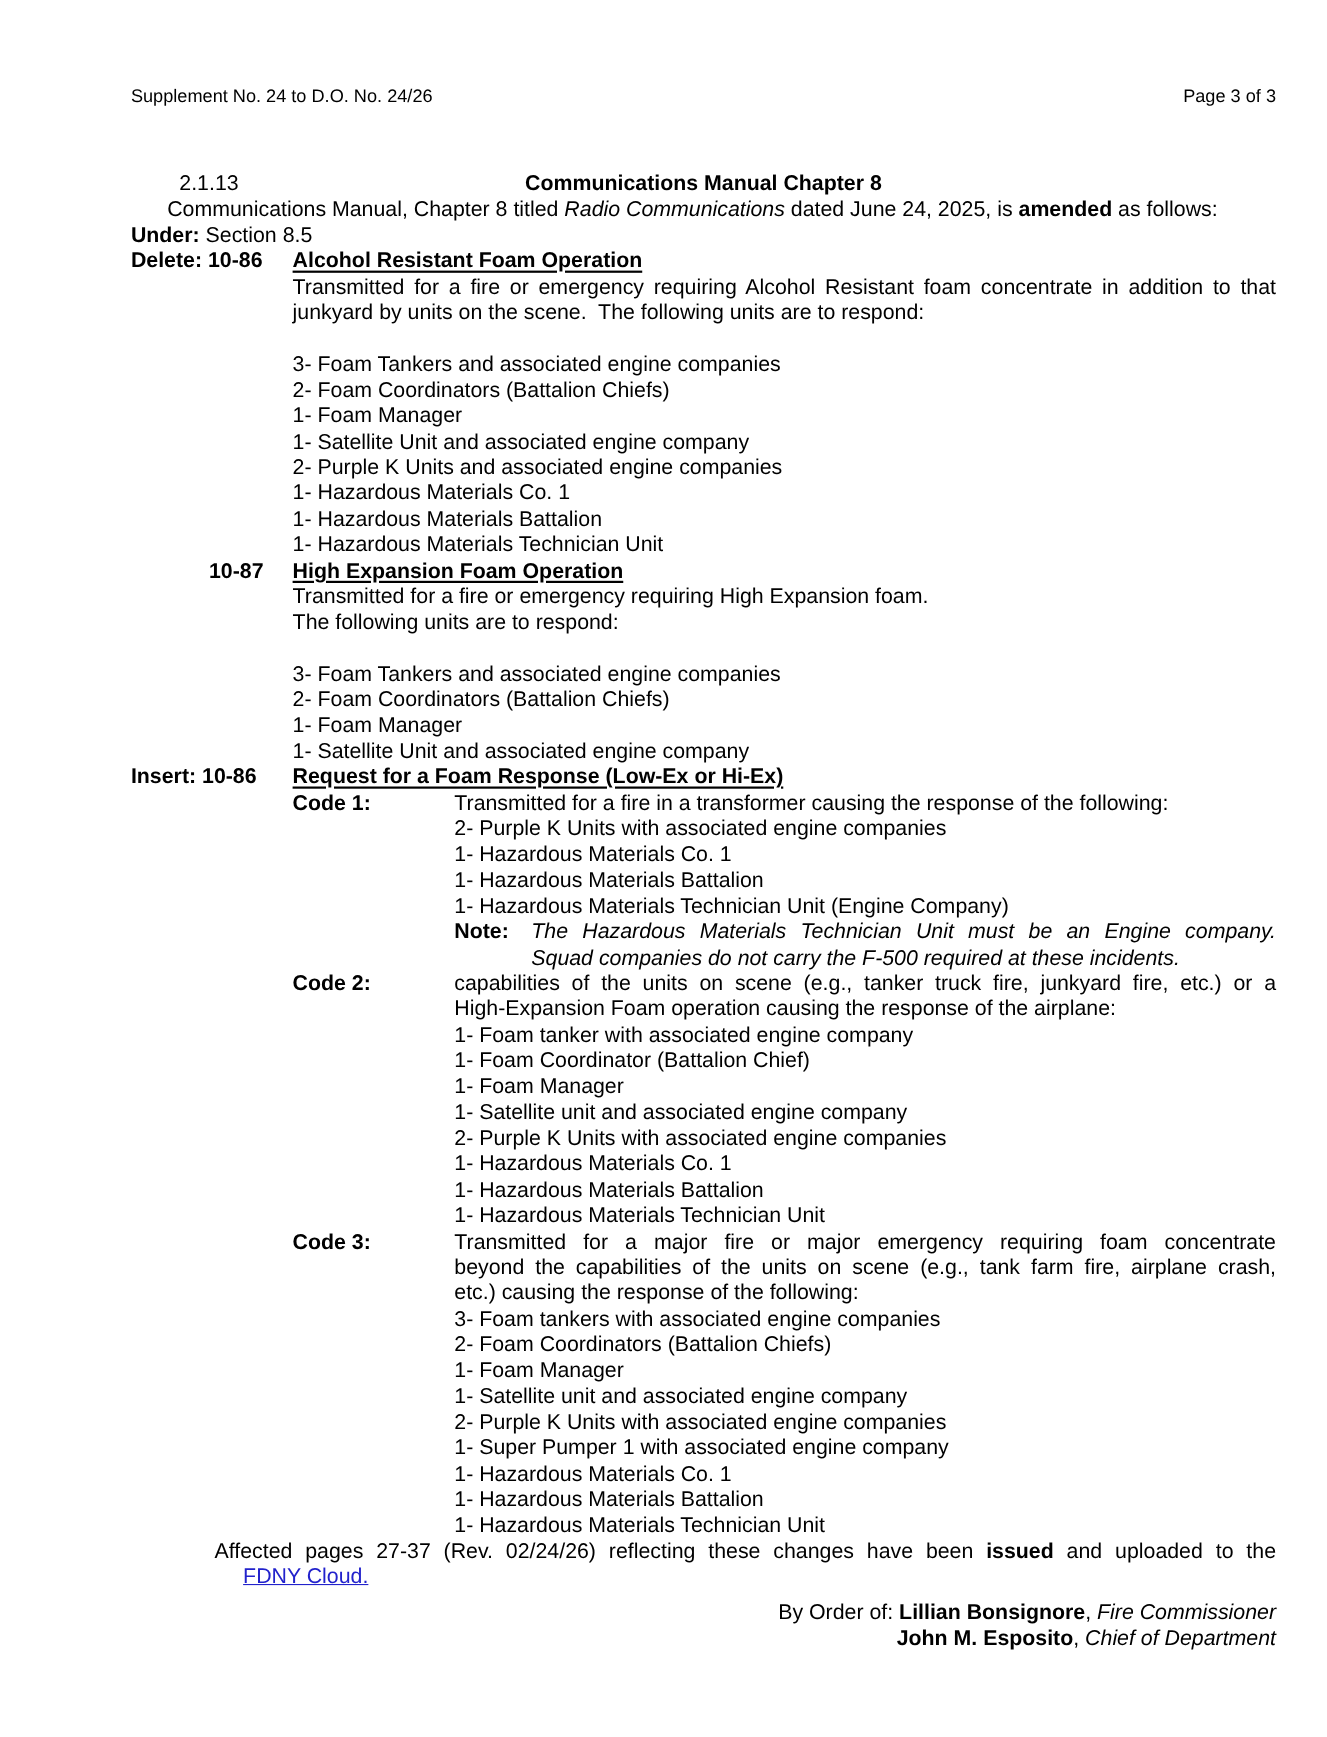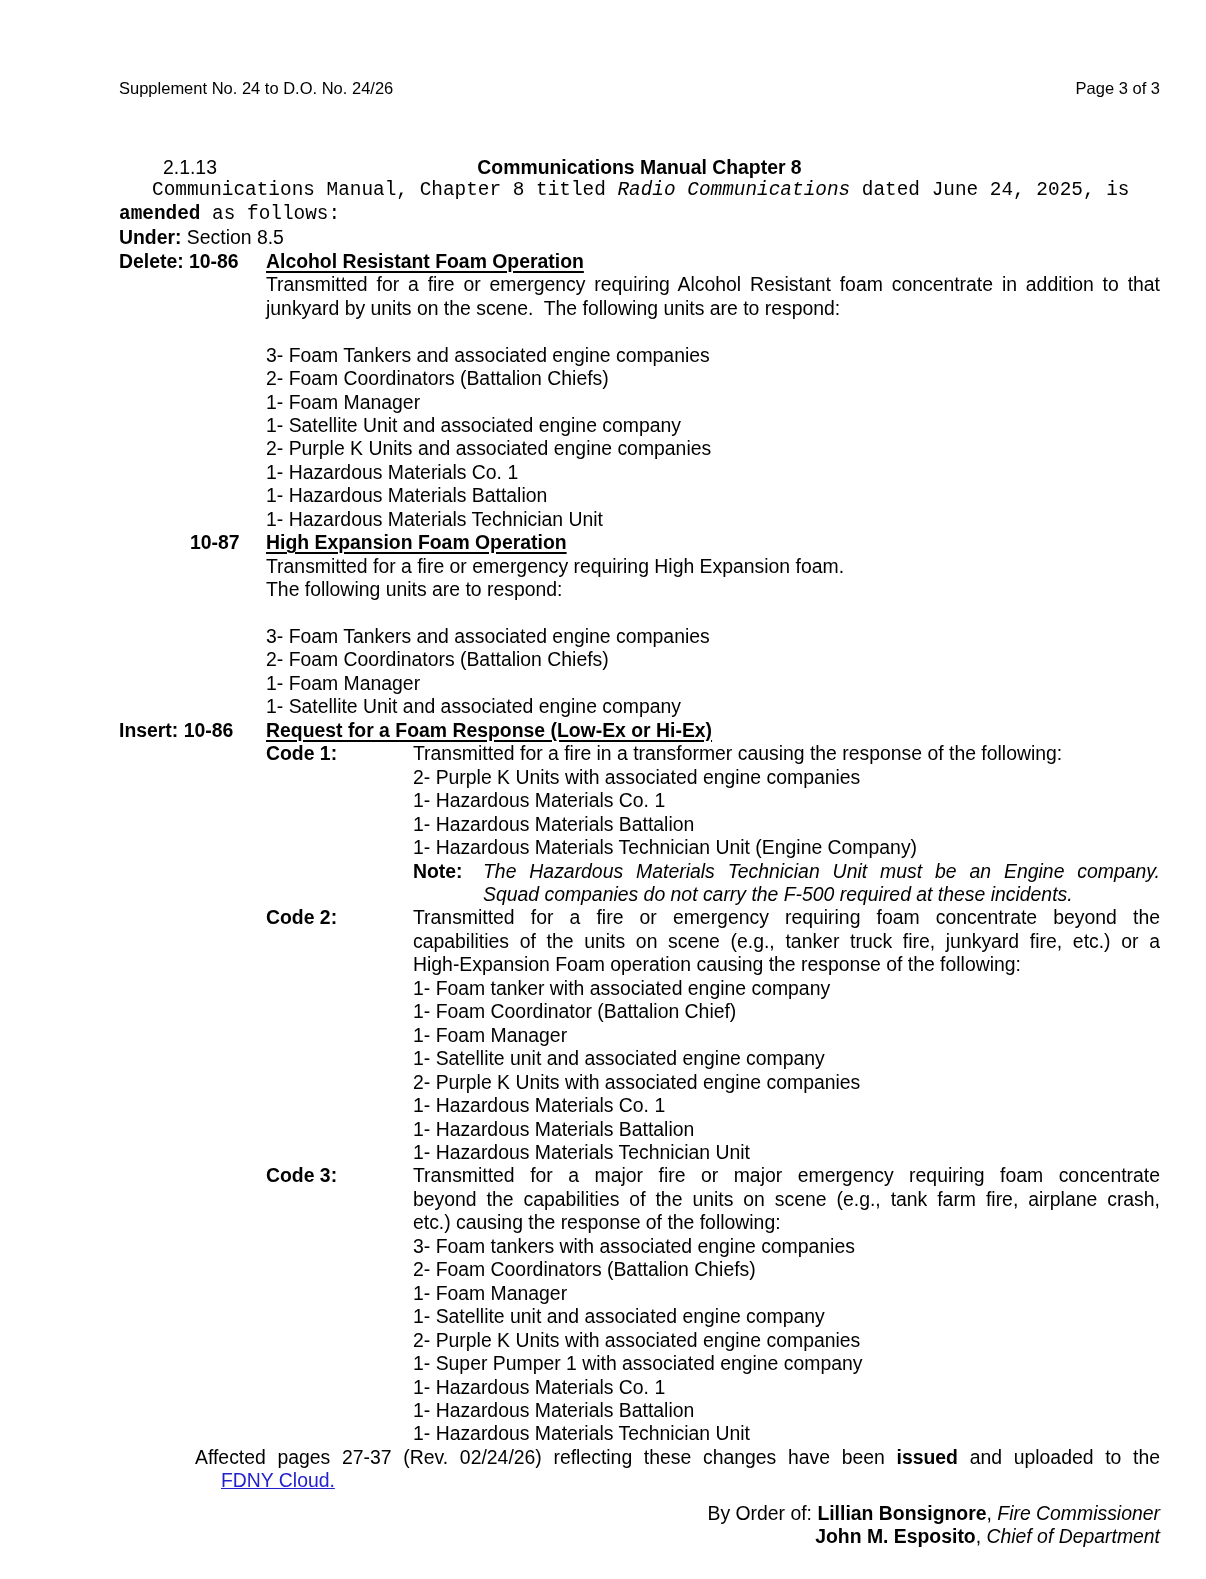--- a/index.html
+++ b/index.html
@@ -14,21 +14,21 @@
     position:absolute;top:78px;left:119px;width:1041px;
     display:flex;justify-content:space-between;
     font-size:16.5px;line-height:20px;
   }
   .content{
     position:absolute;top:156px;left:119px;width:1041px;
     font-size:19.4px;line-height:23.45px;
   }
   .title-row{position:relative;text-align:center;font-weight:bold;}
   .secnum{position:absolute;left:0;top:0;font-weight:normal;margin-left:44px;}
-  .intro{margin:0;text-indent:33px;font-family:Liberation Mono, monospace;}
+  .intro{margin:0;text-indent:33px;}
   b,.b{font-weight:bold;}
   i,.i{font-style:italic;}
   .entry{display:flex;align-items:flex-start;}
   .entry-label{width:147px;flex-shrink:0;font-weight:bold;box-sizing:border-box;}
   .entry-label.num-only{padding-left:71px;}
   .entry-body{flex:1;min-width:0;}
   .heading{font-weight:bold;text-decoration:underline;text-decoration-thickness:2px;text-underline-offset:3px;}
   .sp{height:23.45px;}
   .jl{text-align:justify;text-align-last:justify;}
   .code{display:flex;align-items:flex-start;}
@@ -113,23 +113,22 @@
                 <div class="jl">The Hazardous Materials Technician Unit must be an Engine company.</div>
                 <div>Squad companies do not carry the F-500 required at these incidents.</div>
               </div>
             </div>
           </div>
         </div>
 
         <div class="code">
           <div class="code-label">Code 2:</div>
           <div class="code-body">
-            <div class="jl">Transmitted for a fire or emergency requiring foam concentrate beyond the</div>
             <div class="jl">capabilities of the units on scene (e.g., tanker truck fire, junkyard fire, etc.) or a</div>
-            <div>High-Expansion Foam operation causing the response of the following:</div>
+            <div>High-Expansion Foam operation causing the response of the airplane:</div>
             <div>1- Foam tanker with associated engine company</div>
             <div>1- Foam Coordinator (Battalion Chief)</div>
             <div>1- Foam Manager</div>
             <div>1- Satellite unit and associated engine company</div>
             <div>2- Purple K Units with associated engine companies</div>
             <div>1- Hazardous Materials Co. 1</div>
             <div>1- Hazardous Materials Battalion</div>
             <div>1- Hazardous Materials Technician Unit</div>
           </div>
         </div>

